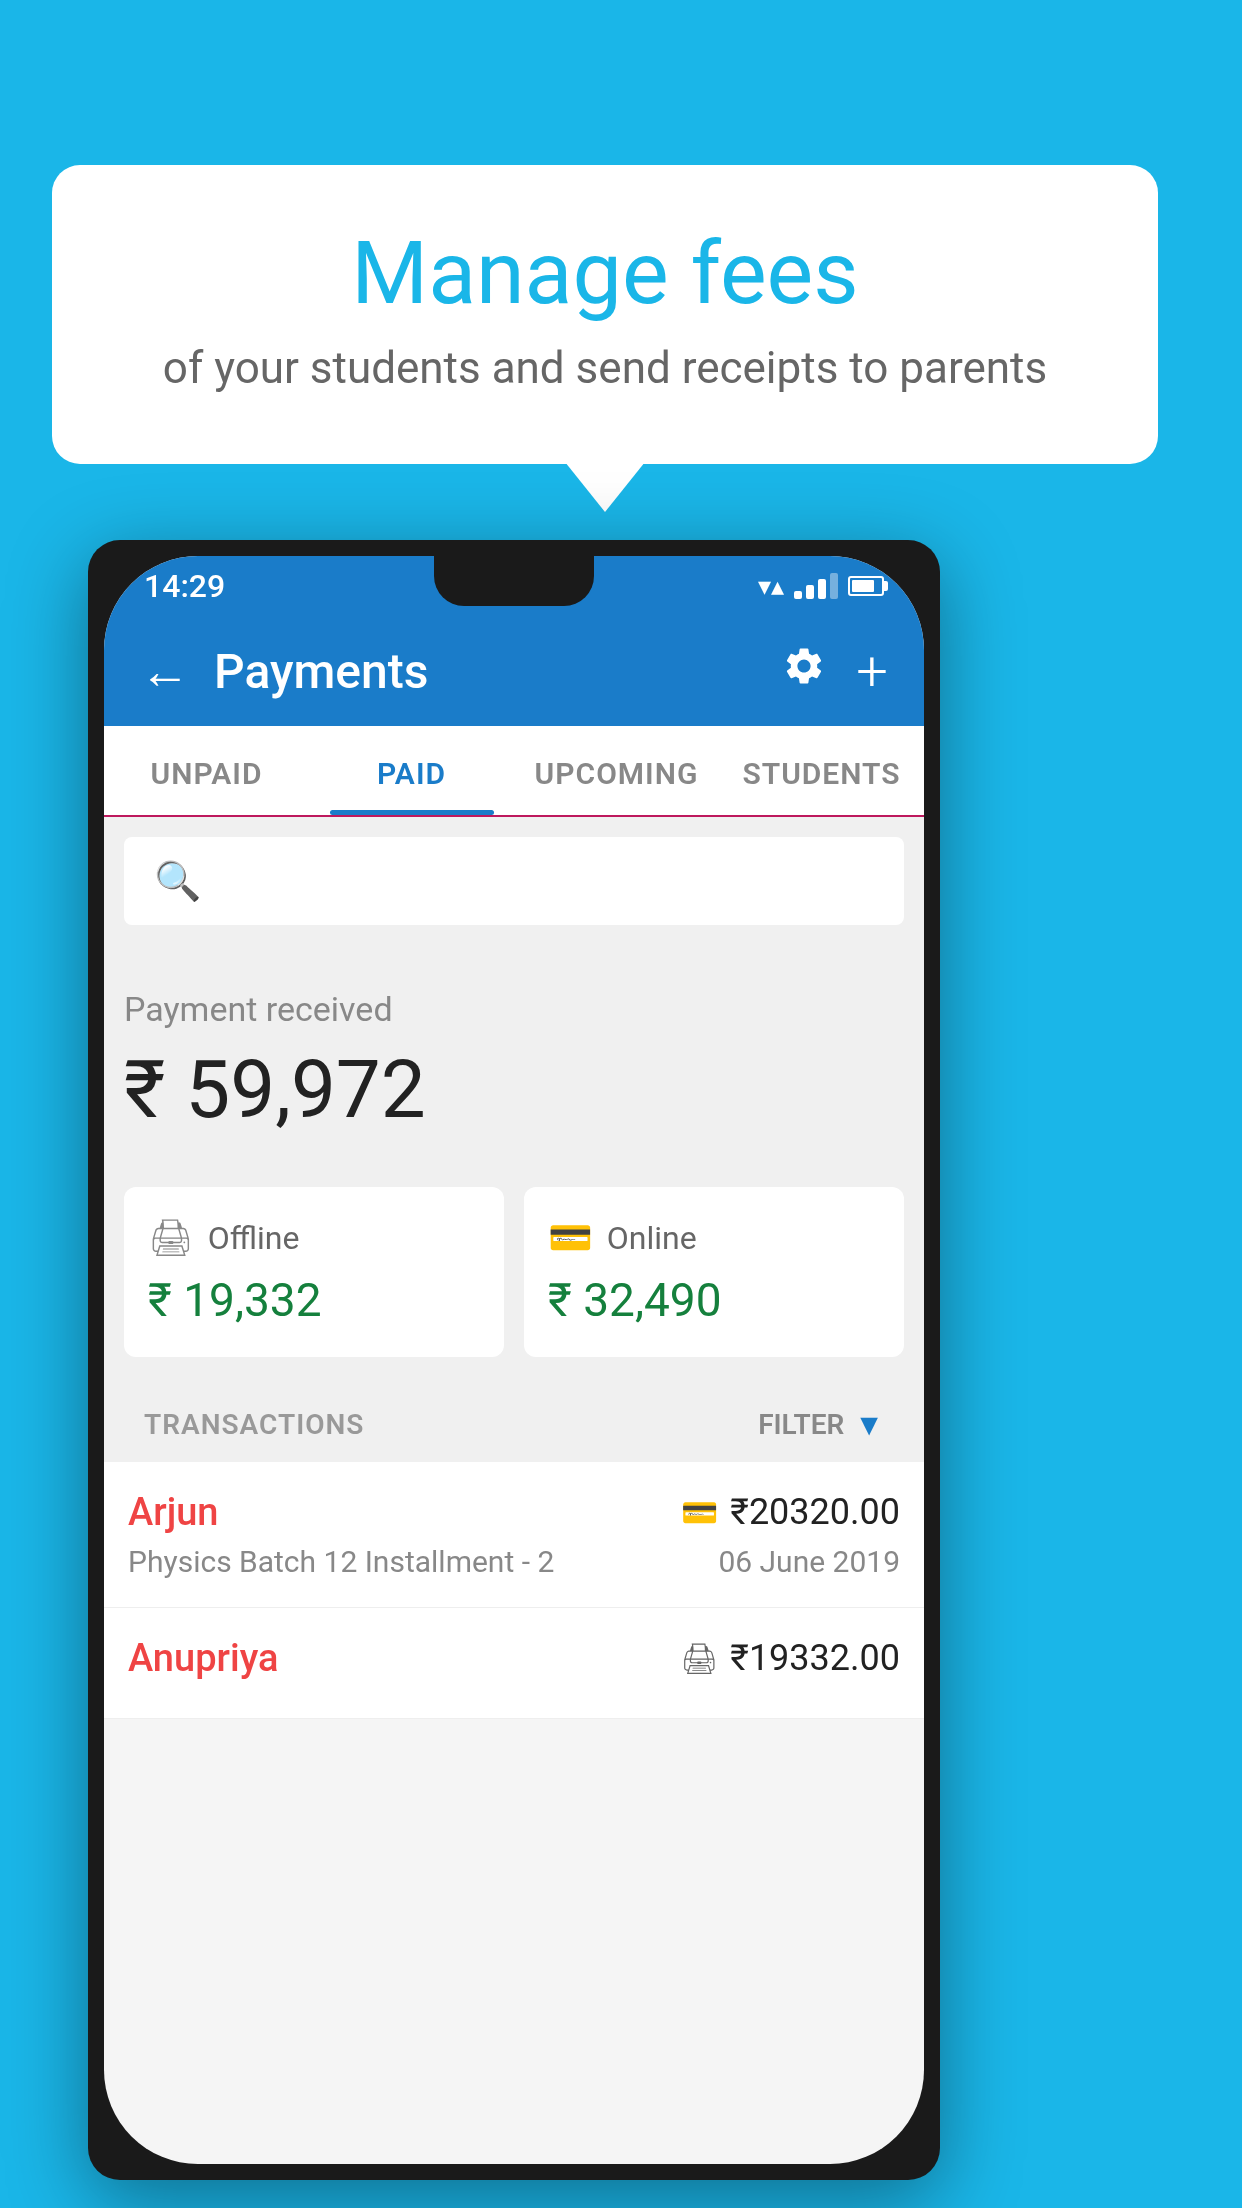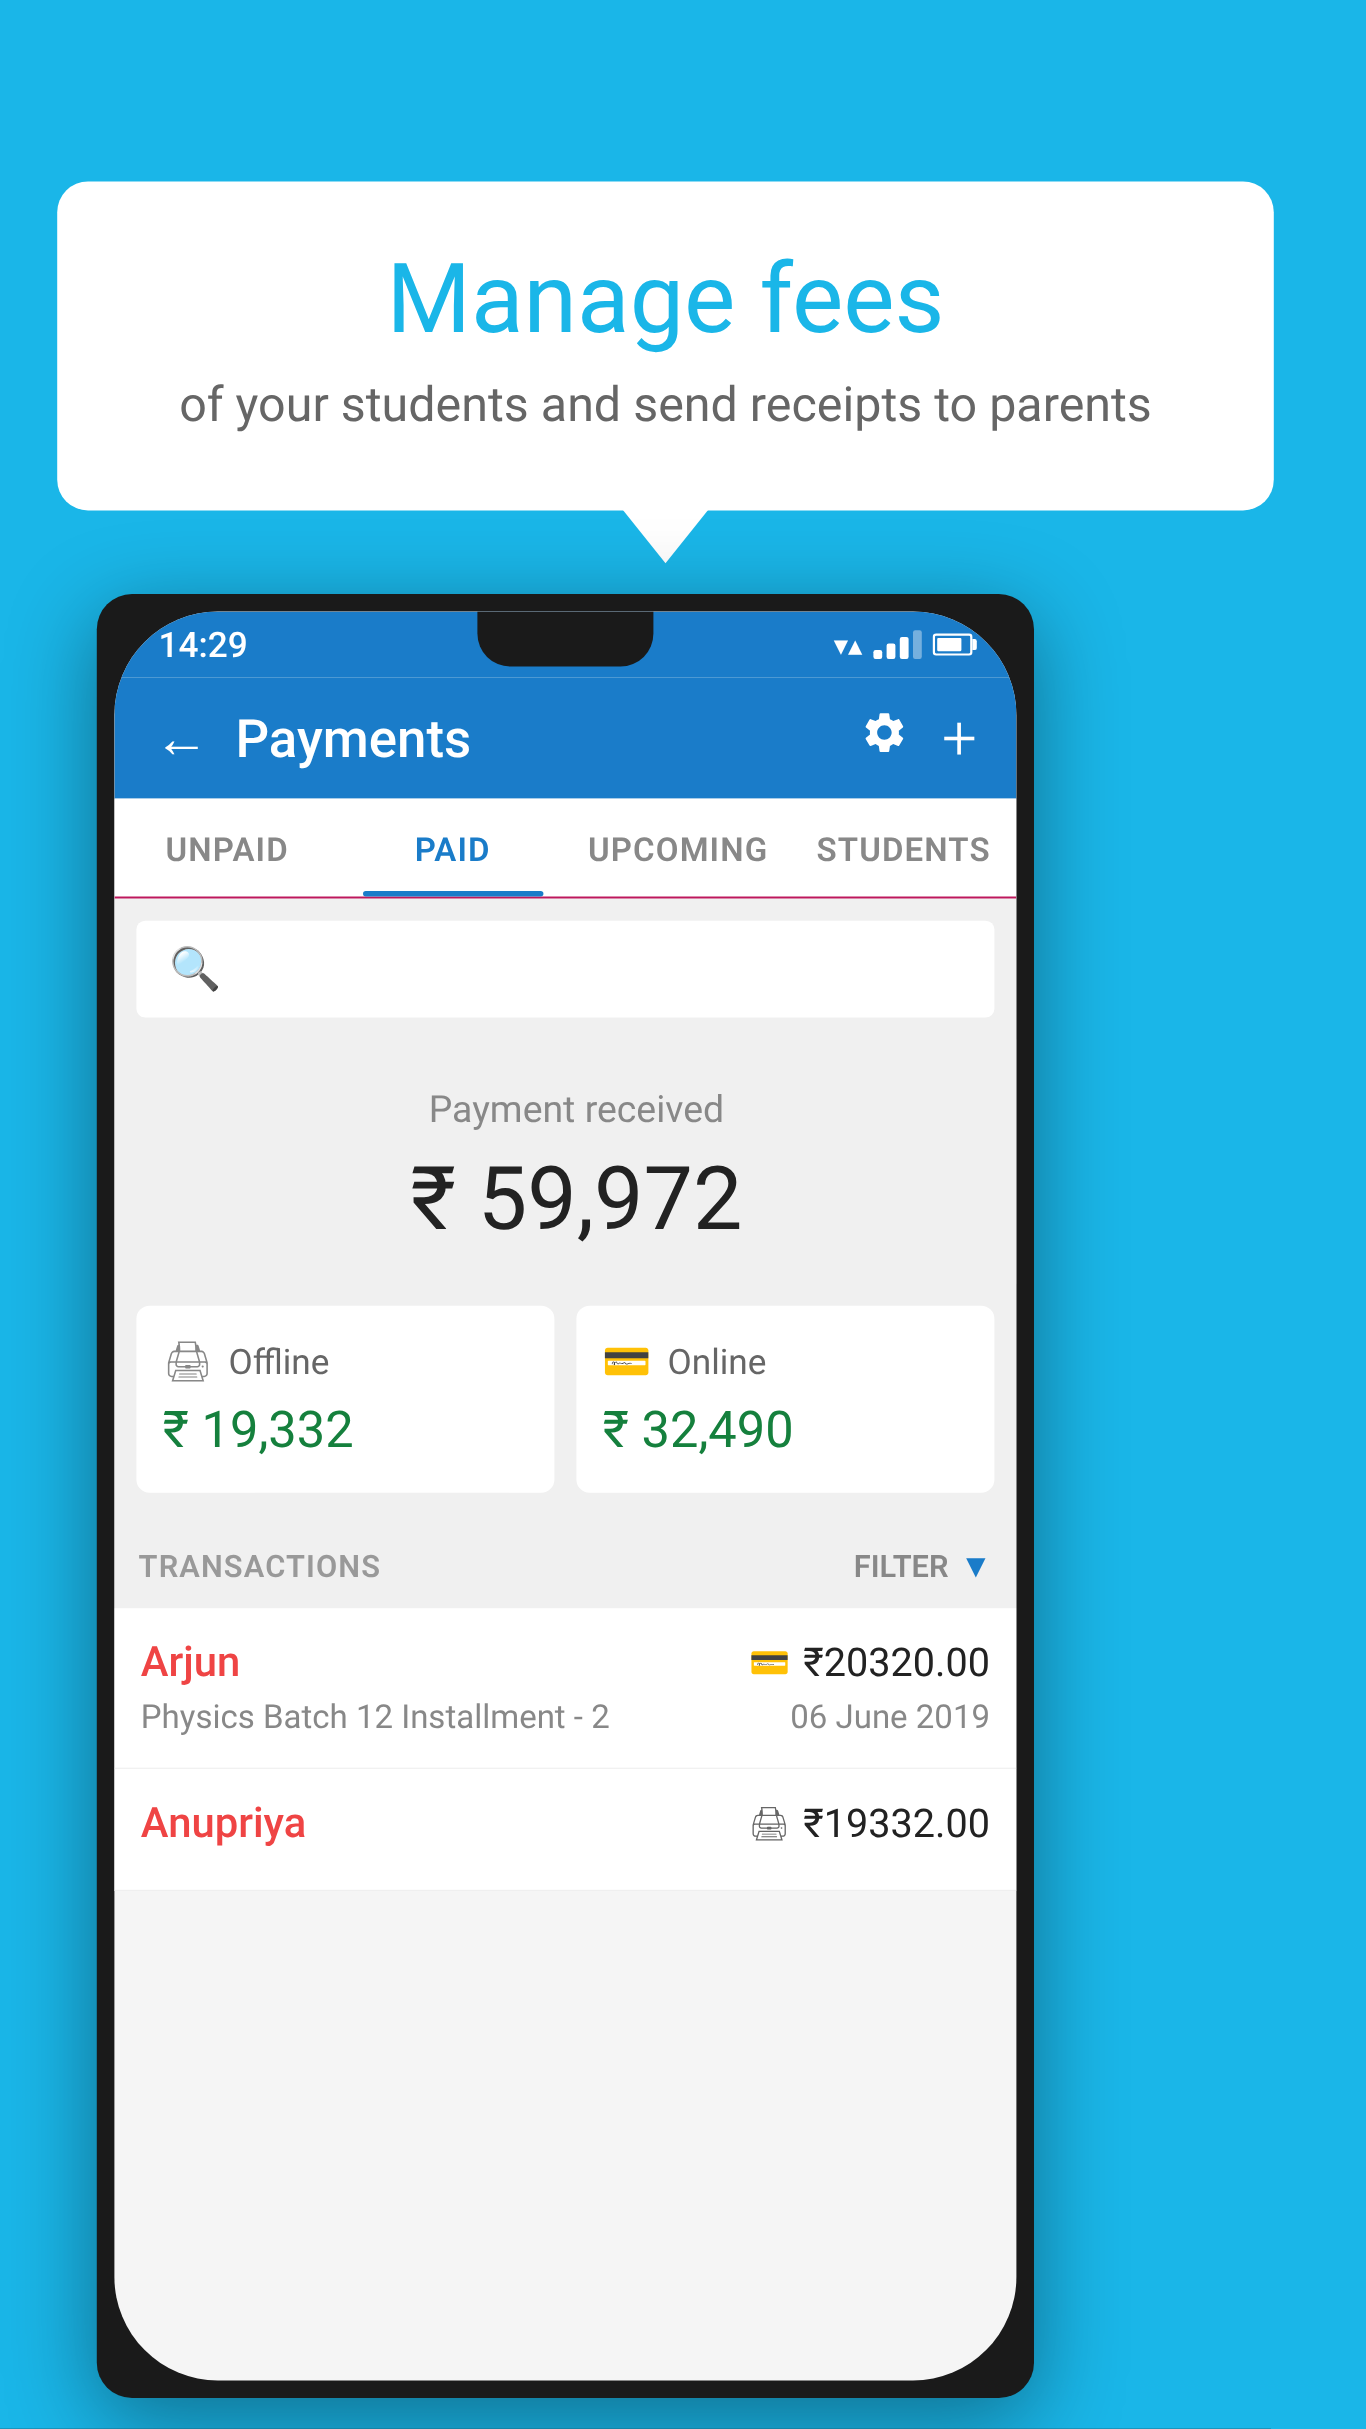--- a/index.html
+++ b/index.html
@@ -190,23 +190,21 @@
       font-size: 38px;
     }
     .search-input-placeholder {
       color: #aaa;
       font-size: 36px;
     }
 
     
     .payment-summary {
       background: #f0f0f0;
-      text-align: center;
       padding: 44px 20px 30px;
-      margin-left: 20px;
     }
     .payment-label {
       font-size: 34px;
       color: #888;
       margin-bottom: 14px;
     }
     .payment-amount {
       font-size: 80px;
       color: #222;
       font-weight: 400;
@@ -243,21 +241,21 @@
       font-size: 46px;
       color: #15803d;
       font-weight: 400;
     }
 
     
     .transactions-header {
       display: flex;
       justify-content: space-between;
       align-items: center;
-      padding: 30px 22px 20px;
+      padding: 30px 40px 20px;
     }
     .transactions-label {
       font-size: 28px;
       color: #999;
       font-weight: 600;
       letter-spacing: 1px;
     }
     .filter-btn {
       display: flex;
       align-items: center;

